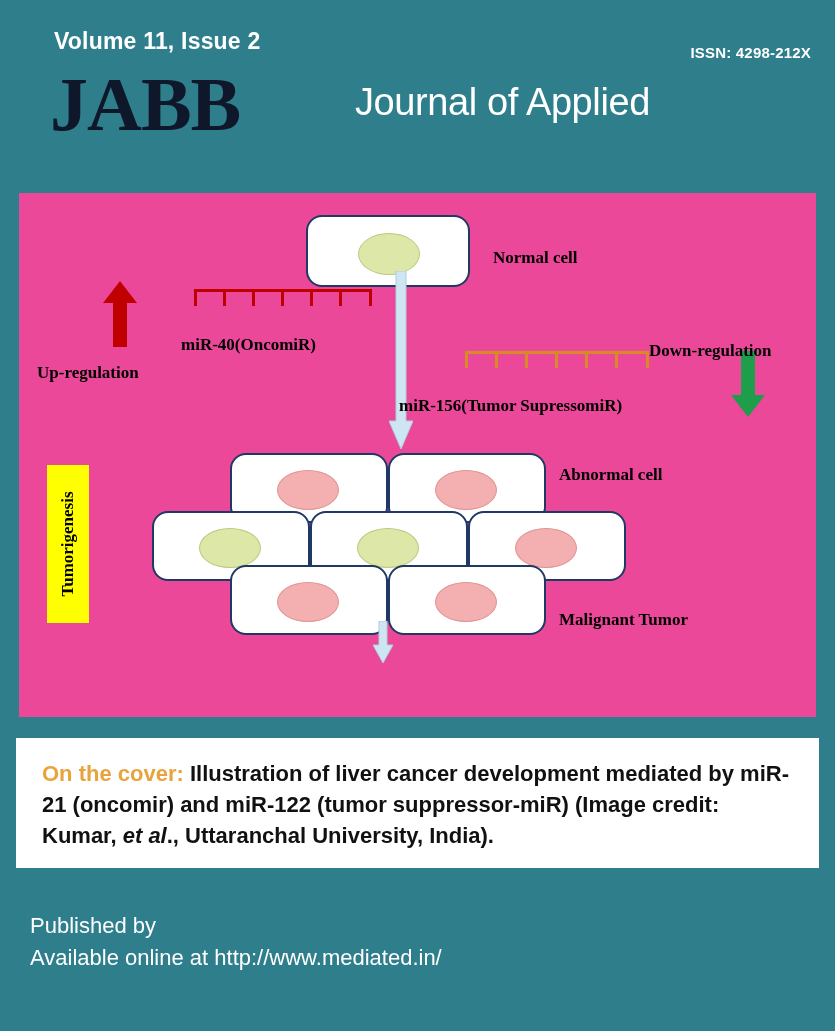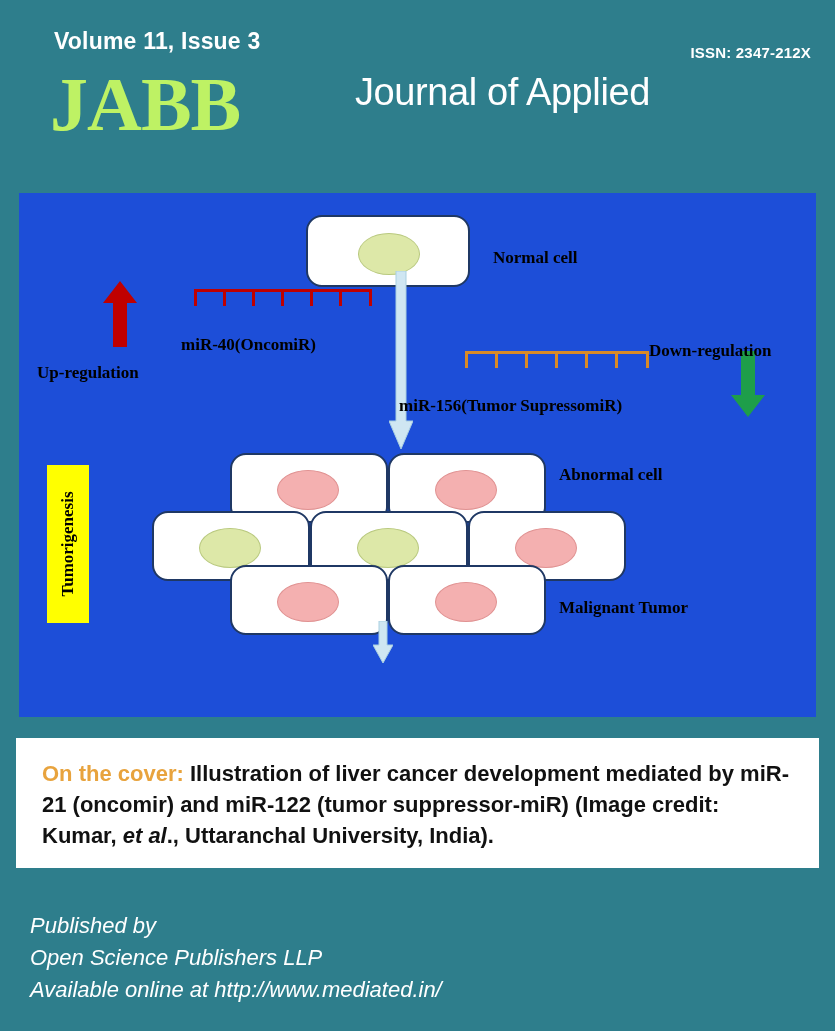--- a/index.html
+++ b/index.html
@@ -53,46 +53,46 @@
     position: absolute;
     left: 34px;
     top: 58px;
     width: 760px;
     height: 100px;
   }
   .logo-jabb {
     position: absolute;
     left: 0;
     top: -4px;
-    color: #bef264;
+    color: #0f172a;
     font-family: "Liberation Serif", serif;
     font-size: 76px;
     font-weight: bold;
     letter-spacing: -1px;
     line-height: 1;
   }
   .logo-title {
     position: absolute;
     left: 305px;
-    top: 2px;
+    top: 12px;
     color: #ffffff;
     font-size: 38px;
     font-weight: normal;
     line-height: 1.08;
     letter-spacing: -0.4px;
   }
 
   
   .figure-panel {
     position: absolute;
     left: 16px;
     top: 190px;
     width: 803px;
     height: 530px;
-    background: #1d4ed8;
+    background: #ec4899;
     border: 3px solid #2e7e8c;
     box-sizing: border-box;
   }
   .fig {
     position: absolute;
     left: 0;
     top: 0;
     width: 797px;
     height: 524px;
   }
@@ -244,30 +244,30 @@
     left: 16px;
     top: 886px;
     width: 803px;
     height: 130px;
     color: #ffffff;
     font-size: 22px;
     line-height: 1.45;
     padding: 24px 0 0 14px;
     box-sizing: border-box;
   }
-  .footer div { white-space: nowrap; font-style: italic; }
+  .footer div { white-space: nowrap; }
 </style>
 </head>
 <body>
 
 <div class="page">
 
   <div class="masthead">
-    <div class="volume">Volume 11, Issue 3</div>
-    <div class="issn">ISSN: 2347-212X</div>
+    <div class="volume">Volume 11, Issue 2</div>
+    <div class="issn">ISSN: 4298-212X</div>
     <div class="logo-row">
       <div class="logo-jabb">JABB</div>
       <div class="logo-title">
         <div>Journal of Applied</div>
       </div>
     </div>
   </div>
 
   <div class="figure-panel">
     <div class="fig">
@@ -336,33 +336,32 @@
       <div class="cellbox" style="left:449px; top:318px; width:158px; height:70px;">
         <div class="nucleus nuc-pink" style="left:45px; top:15px; width:62px; height:40px;"></div>
       </div>
 
       <div class="cellbox" style="left:211px; top:372px; width:158px; height:70px;">
         <div class="nucleus nuc-pink" style="left:45px; top:15px; width:62px; height:40px;"></div>
       </div>
       <div class="cellbox" style="left:369px; top:372px; width:158px; height:70px;">
         <div class="nucleus nuc-pink" style="left:45px; top:15px; width:62px; height:40px;"></div>
       </div>
-      <div class="fig-label" style="left:540px; top:405px;">Malignant Tumor</div>
+      <div class="fig-label" style="left:540px; top:417px;">Malignant Tumor</div>
 
       <svg class="arrow-blue-2" viewBox="0 0 20 42">
         <polygon points="6,0 14,0 14,24 20,24 10,42 0,24 6,24" fill="#cfe6f2" stroke="#a9cfe0" stroke-width="1"></polygon>
       </svg>
 
 
     </div>
   </div>
 
   <div class="caption-panel">
     <div class="caption-text"><span class="caption-lead">On the cover:</span><span> Illustration of liver cancer development mediated by miR-21 (oncomir) and miR-122 (tumor suppressor-miR) (Image credit: Kumar, </span><span class="caption-italic">et al</span><span>., Uttaranchal University, India).</span></div>
   </div>
 
   <div class="footer">
     <div>Published by</div>
-    <div>Open Science Publishers LLP</div>
     <div>Available online at http://www.mediated.in/</div>
   </div>
 
 </div>
 
 </body></html>

